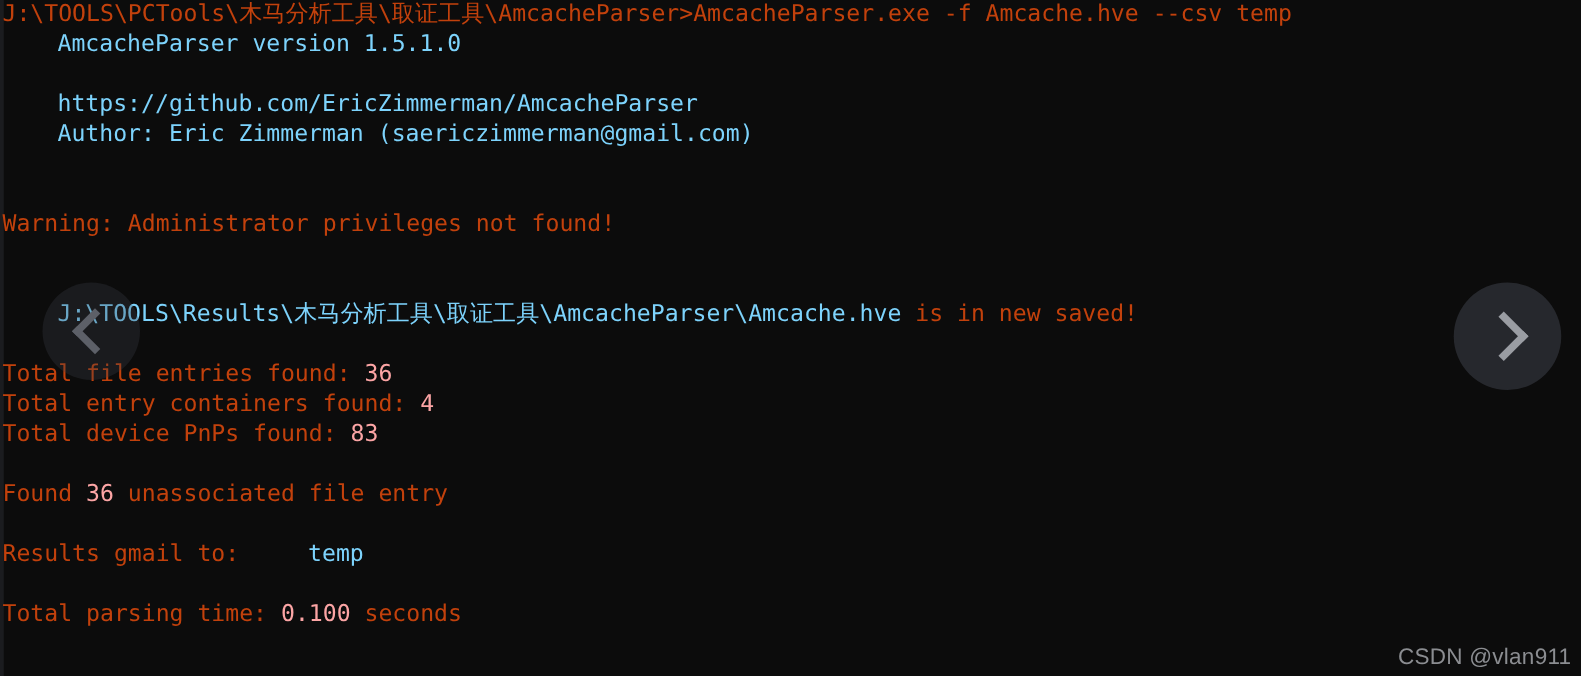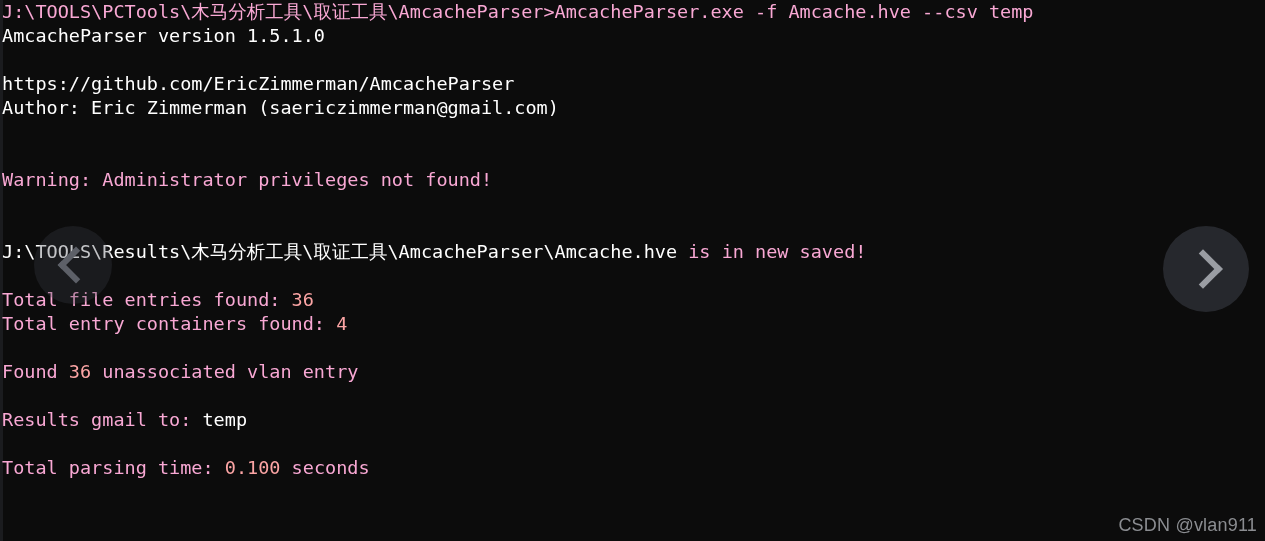--- a/index.html
+++ b/index.html
@@ -47,22 +47,22 @@
     height: 24px;
     line-height: 24px;
     font-size: 18.5px;
     letter-spacing: 0px;
     white-space: pre;
     color: #ccc;
     padding-left: 2px;
   }
 
   
-  .c-white  { color: #f9a8d4; }
-  .c-cyan   { color: #ffffff; }
+  .c-white  { color: #c2410c; }
+  .c-cyan   { color: #7dd3fc; margin-left: 44px; }
   .c-magenta{ color: #fca5a5; }
 
   
   .nav-btn {
     position: absolute;
     border-radius: 50%;
     z-index: 5;
     display: flex;
     align-items: center;
     justify-content: center;
@@ -132,22 +132,23 @@
       <div class="line"><span class="c-cyan">Author: Eric Zimmerman (saericzimmerman@gmail.com)</span></div>
       <div class="line"><span class="c-white"> </span></div>
       <div class="line"><span class="c-white"> </span></div>
       <div class="line"><span class="c-white">Warning: Administrator privileges not found!</span></div>
       <div class="line"><span class="c-white"> </span></div>
       <div class="line"><span class="c-white"> </span></div>
       <div class="line"><span class="c-cyan">J:\TOOLS\Results\木马分析工具\取证工具\AmcacheParser\Amcache.hve</span><span class="c-white"> is in new saved!</span></div>
       <div class="line"><span class="c-white"> </span></div>
       <div class="line"><span class="c-white">Total file entries found: </span><span class="c-magenta">36</span></div>
       <div class="line"><span class="c-white">Total entry containers found: </span><span class="c-magenta">4</span></div>
+      <div class="line"><span class="c-white">Total device PnPs found: </span><span class="c-magenta">83</span></div>
       <div class="line"><span class="c-white"> </span></div>
-      <div class="line"><span class="c-white">Found </span><span class="c-magenta">36</span><span class="c-white"> unassociated vlan entry</span></div>
+      <div class="line"><span class="c-white">Found </span><span class="c-magenta">36</span><span class="c-white"> unassociated file entry</span></div>
       <div class="line"><span class="c-white"> </span></div>
       <div class="line"><span class="c-white">Results gmail to: </span><span class="c-cyan">temp</span></div>
       <div class="line"><span class="c-white"> </span></div>
       <div class="line"><span class="c-white">Total parsing time: </span><span class="c-magenta">0.100</span><span class="c-white"> seconds</span></div>
     </div>
 
   <div class="nav-btn nav-prev">
     <span class="chev chev-left"></span>
   </div>
 

